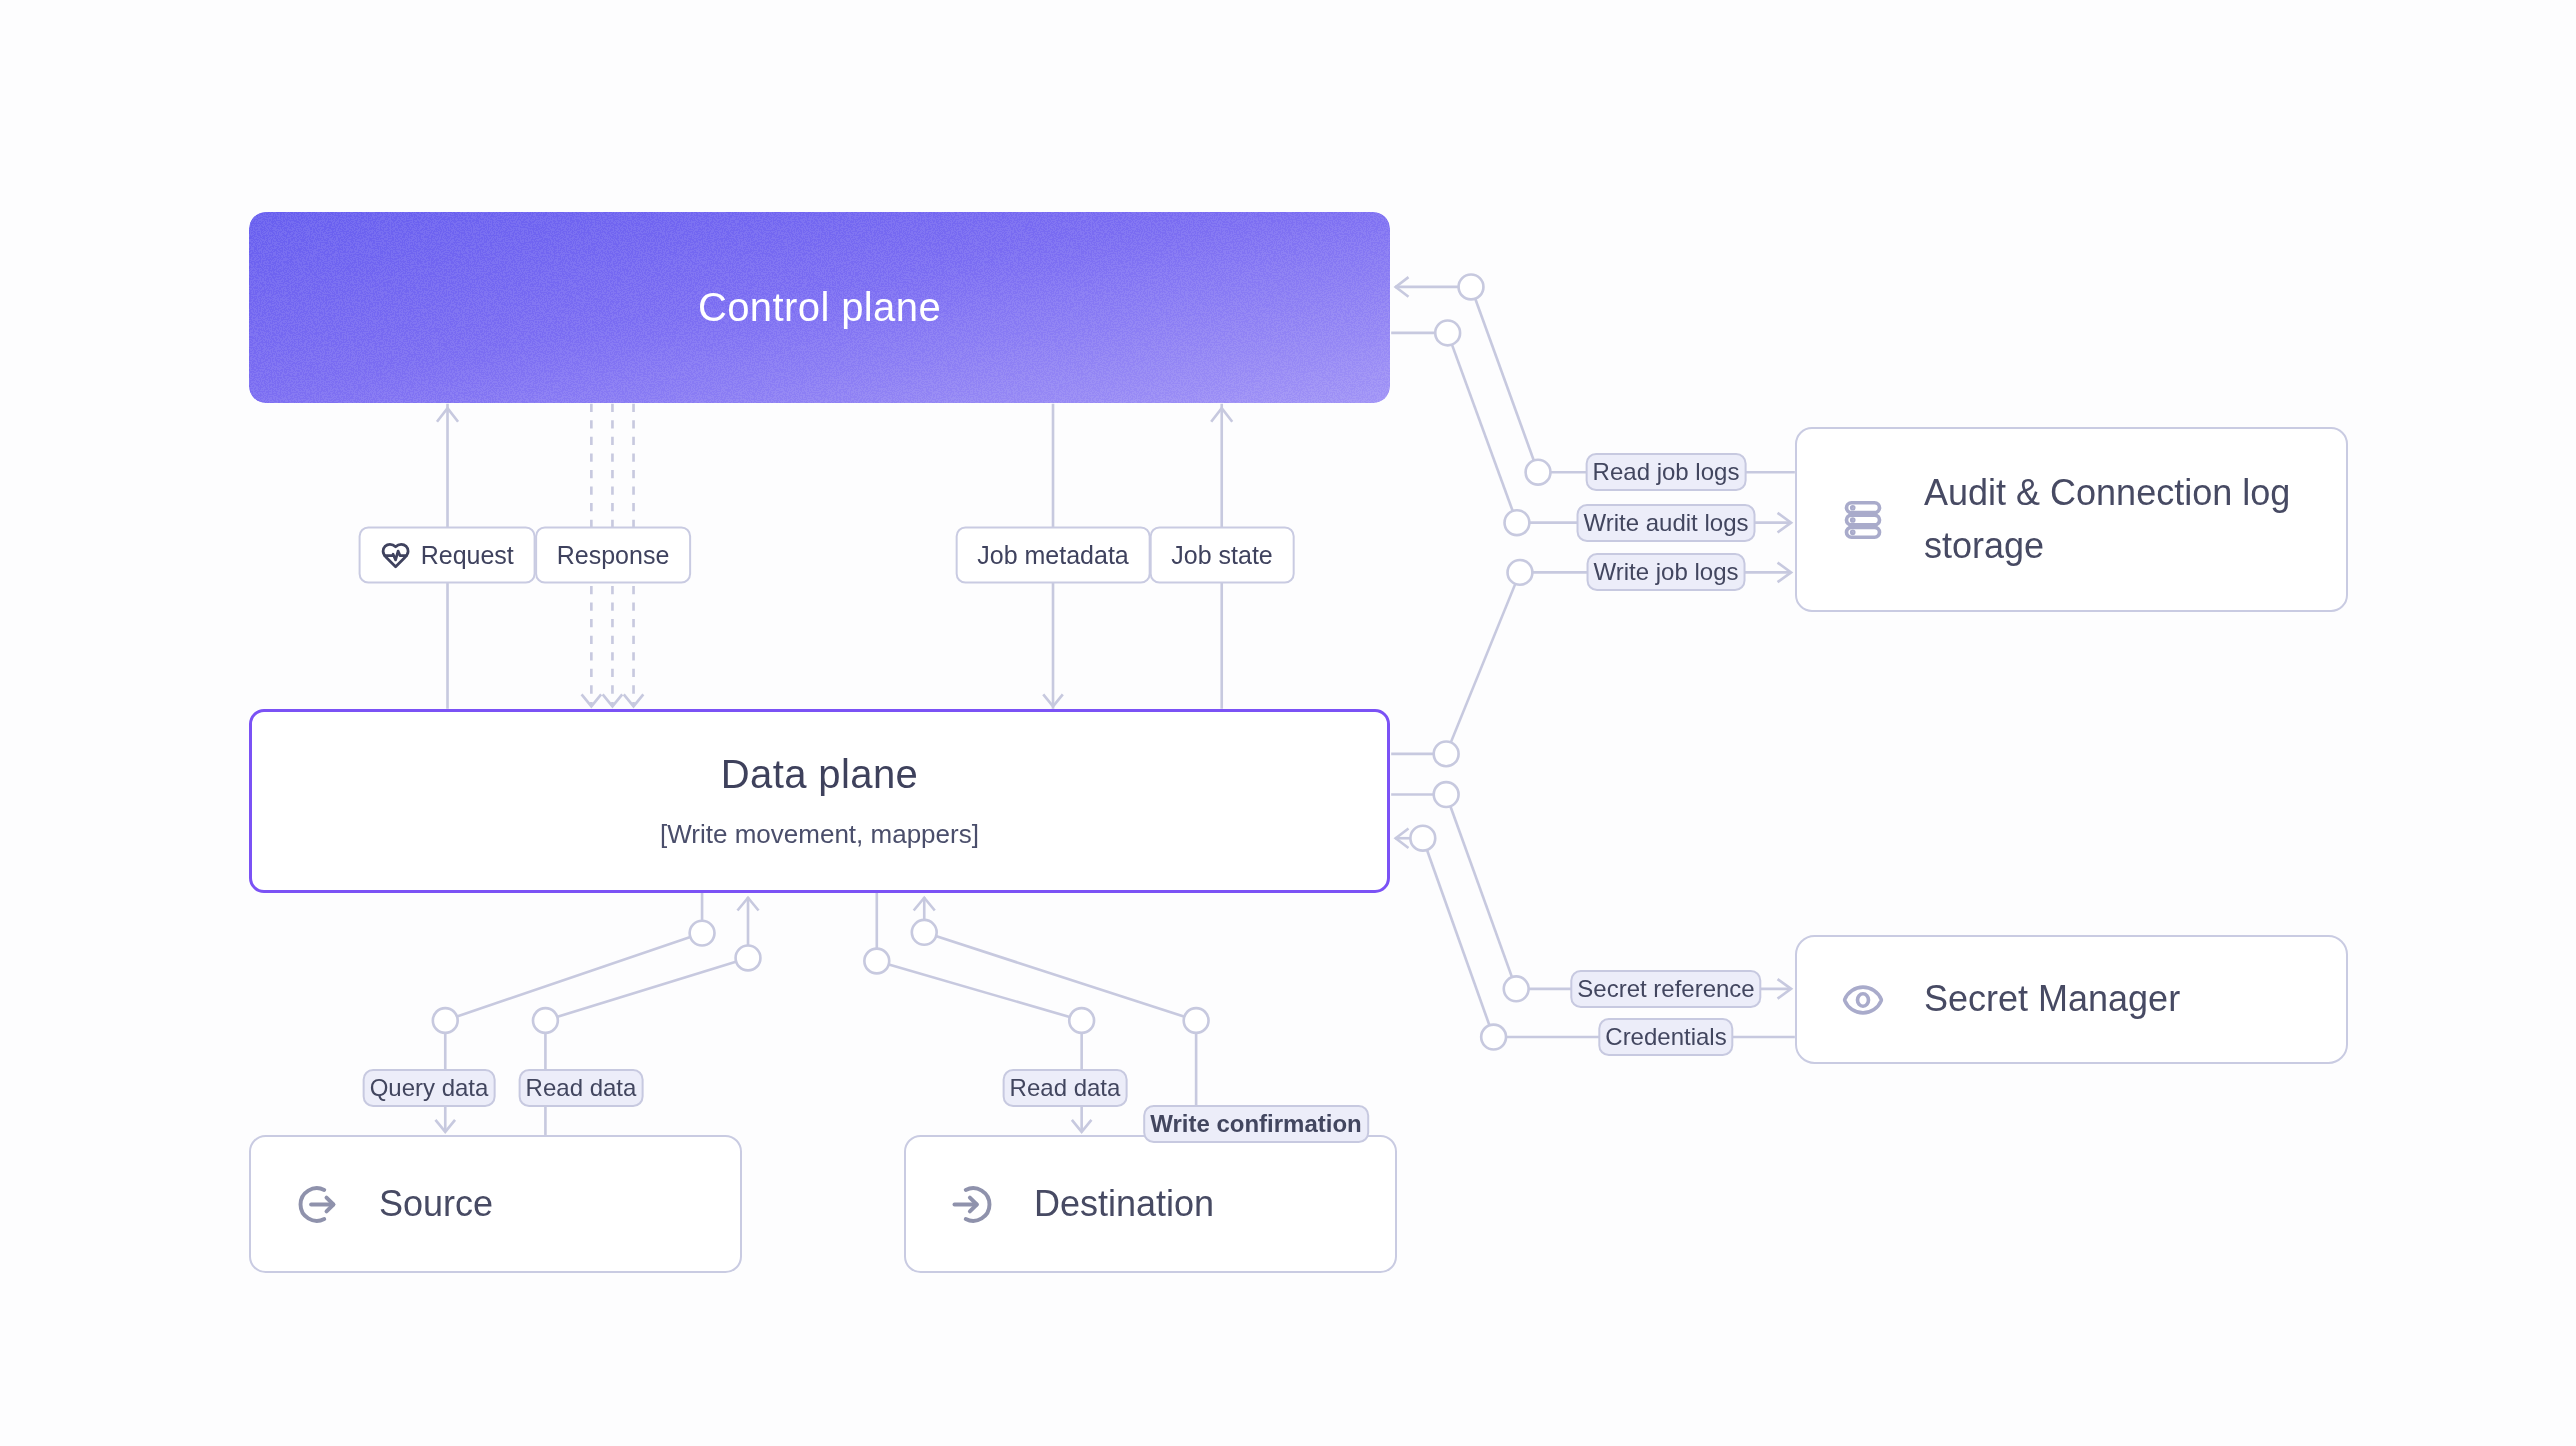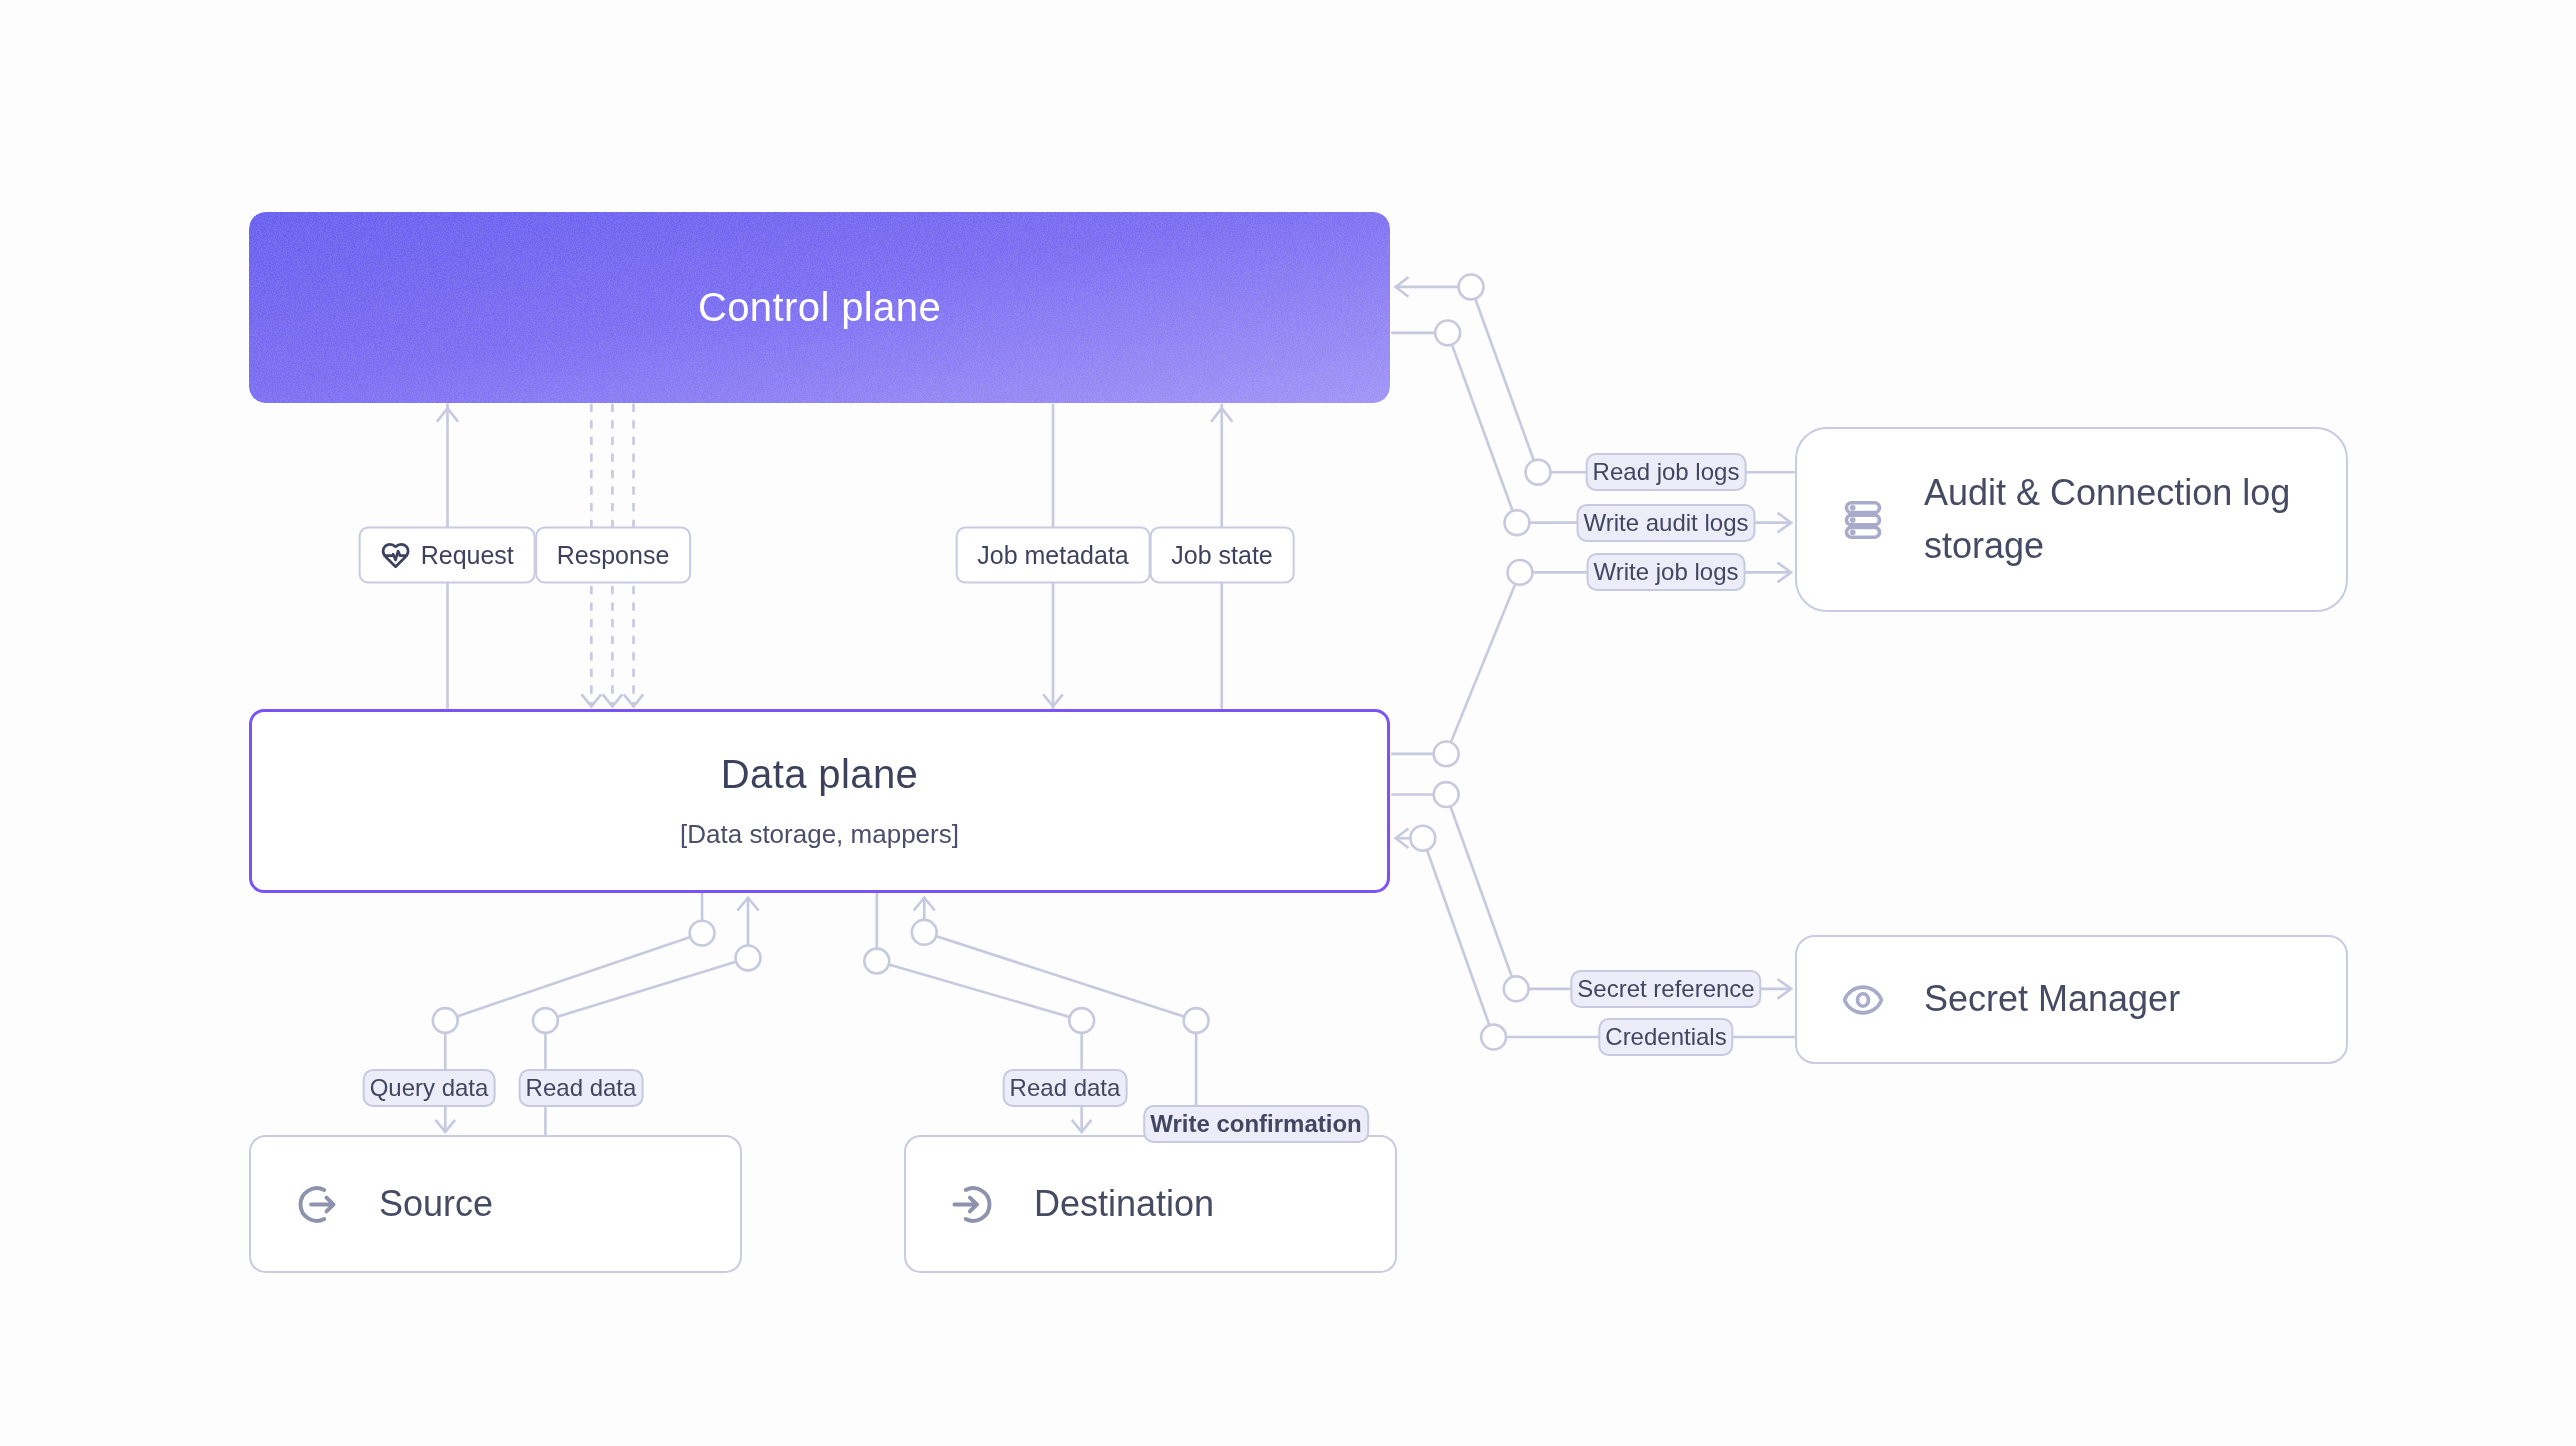--- a/index.html
+++ b/index.html
@@ -16,21 +16,21 @@
   .control-plane .ptxt{position:relative;z-index:3;}
   .data-plane{left:249px;top:709px;width:1141px;height:184px;border:3.8px solid #7b52f5;border-radius:15px;color:#3e415c;}
   .plane-title{font-size:40px;font-weight:500;letter-spacing:0.4px;}
   .plane-sub{font-size:26px;font-weight:400;margin-top:22.6px;}
   .control-plane .plane-sub{color:#f4f2ff;}
   .data-plane .plane-sub{color:#4a4e6b;}
   .leaf{border:2.3px solid #c9cbe2;border-radius:16.6px;display:flex;align-items:center;gap:39px;padding-left:44px;color:#474a63;}
   .leaf .ttl{font-size:36px;font-weight:500;line-height:1.45;}
   .source-box{left:249px;top:1135px;width:493px;height:138px;}
   .dest-box{left:904px;top:1135px;width:493px;height:138px;}
-  .audit-box{left:1795px;top:427px;width:553px;height:185px;border-radius:32px;}
+  .audit-box{left:1795px;top:427px;width:553px;height:185px;border-radius:17px;}
   .audit-box .ttl{width:377px;}
   .secret-box{left:1795px;top:935px;width:553px;height:129px;border-radius:19.6px;}
   .tagA{
     position:absolute;z-index:2;transform:translate(-50%,-50%);
     background:#ffffff;border:2.3px solid #c9cbe2;border-radius:9.8px;
     height:57px;padding:0 19.6px;display:flex;align-items:center;gap:10.5px;
     font-size:25px;font-weight:500;color:#3f425e;white-space:nowrap;box-sizing:border-box;
   }
   .tagB{
     position:absolute;z-index:2;transform:translate(-50%,-50%);
@@ -141,21 +141,21 @@
           <feColorMatrix type="matrix" values="0 0 0 0 0.29  0 0 0 0 0.24  0 0 0 0 0.86  0 0 0 0.5 0"></feColorMatrix>
         </filter>
       <rect width="1515" height="253" filter="url(#grainW)" opacity="0.16"></rect>
       <rect width="1515" height="253" filter="url(#grainD)" opacity="0.14"></rect>
     </svg>
     <div class="ptxt plane-title">Control plane</div>
   </div>
 
   <div class="box plane data-plane">
     <div class="plane-title">Data plane</div>
-    <div class="plane-sub">[Data storage, mappers]</div>
+    <div class="plane-sub">[Write movement, mappers]</div>
   </div>
 
   <div class="box leaf source-box">
     <svg class="icn" width="45" height="45" viewBox="0 0 24 24" fill="none" stroke="#8f92ac" stroke-width="2.1" stroke-linecap="round" stroke-linejoin="round">
       <path d="M15.6 4.25 A 8.7 8.7 0 1 0 15.6 19.75"></path>
       <path d="M8.6 12 H 20.4"></path>
       <path d="M16.8 8.3 L 20.5 12 L 16.8 15.7"></path>
     </svg>
     <div class="ttl">Source</div>
   </div>

